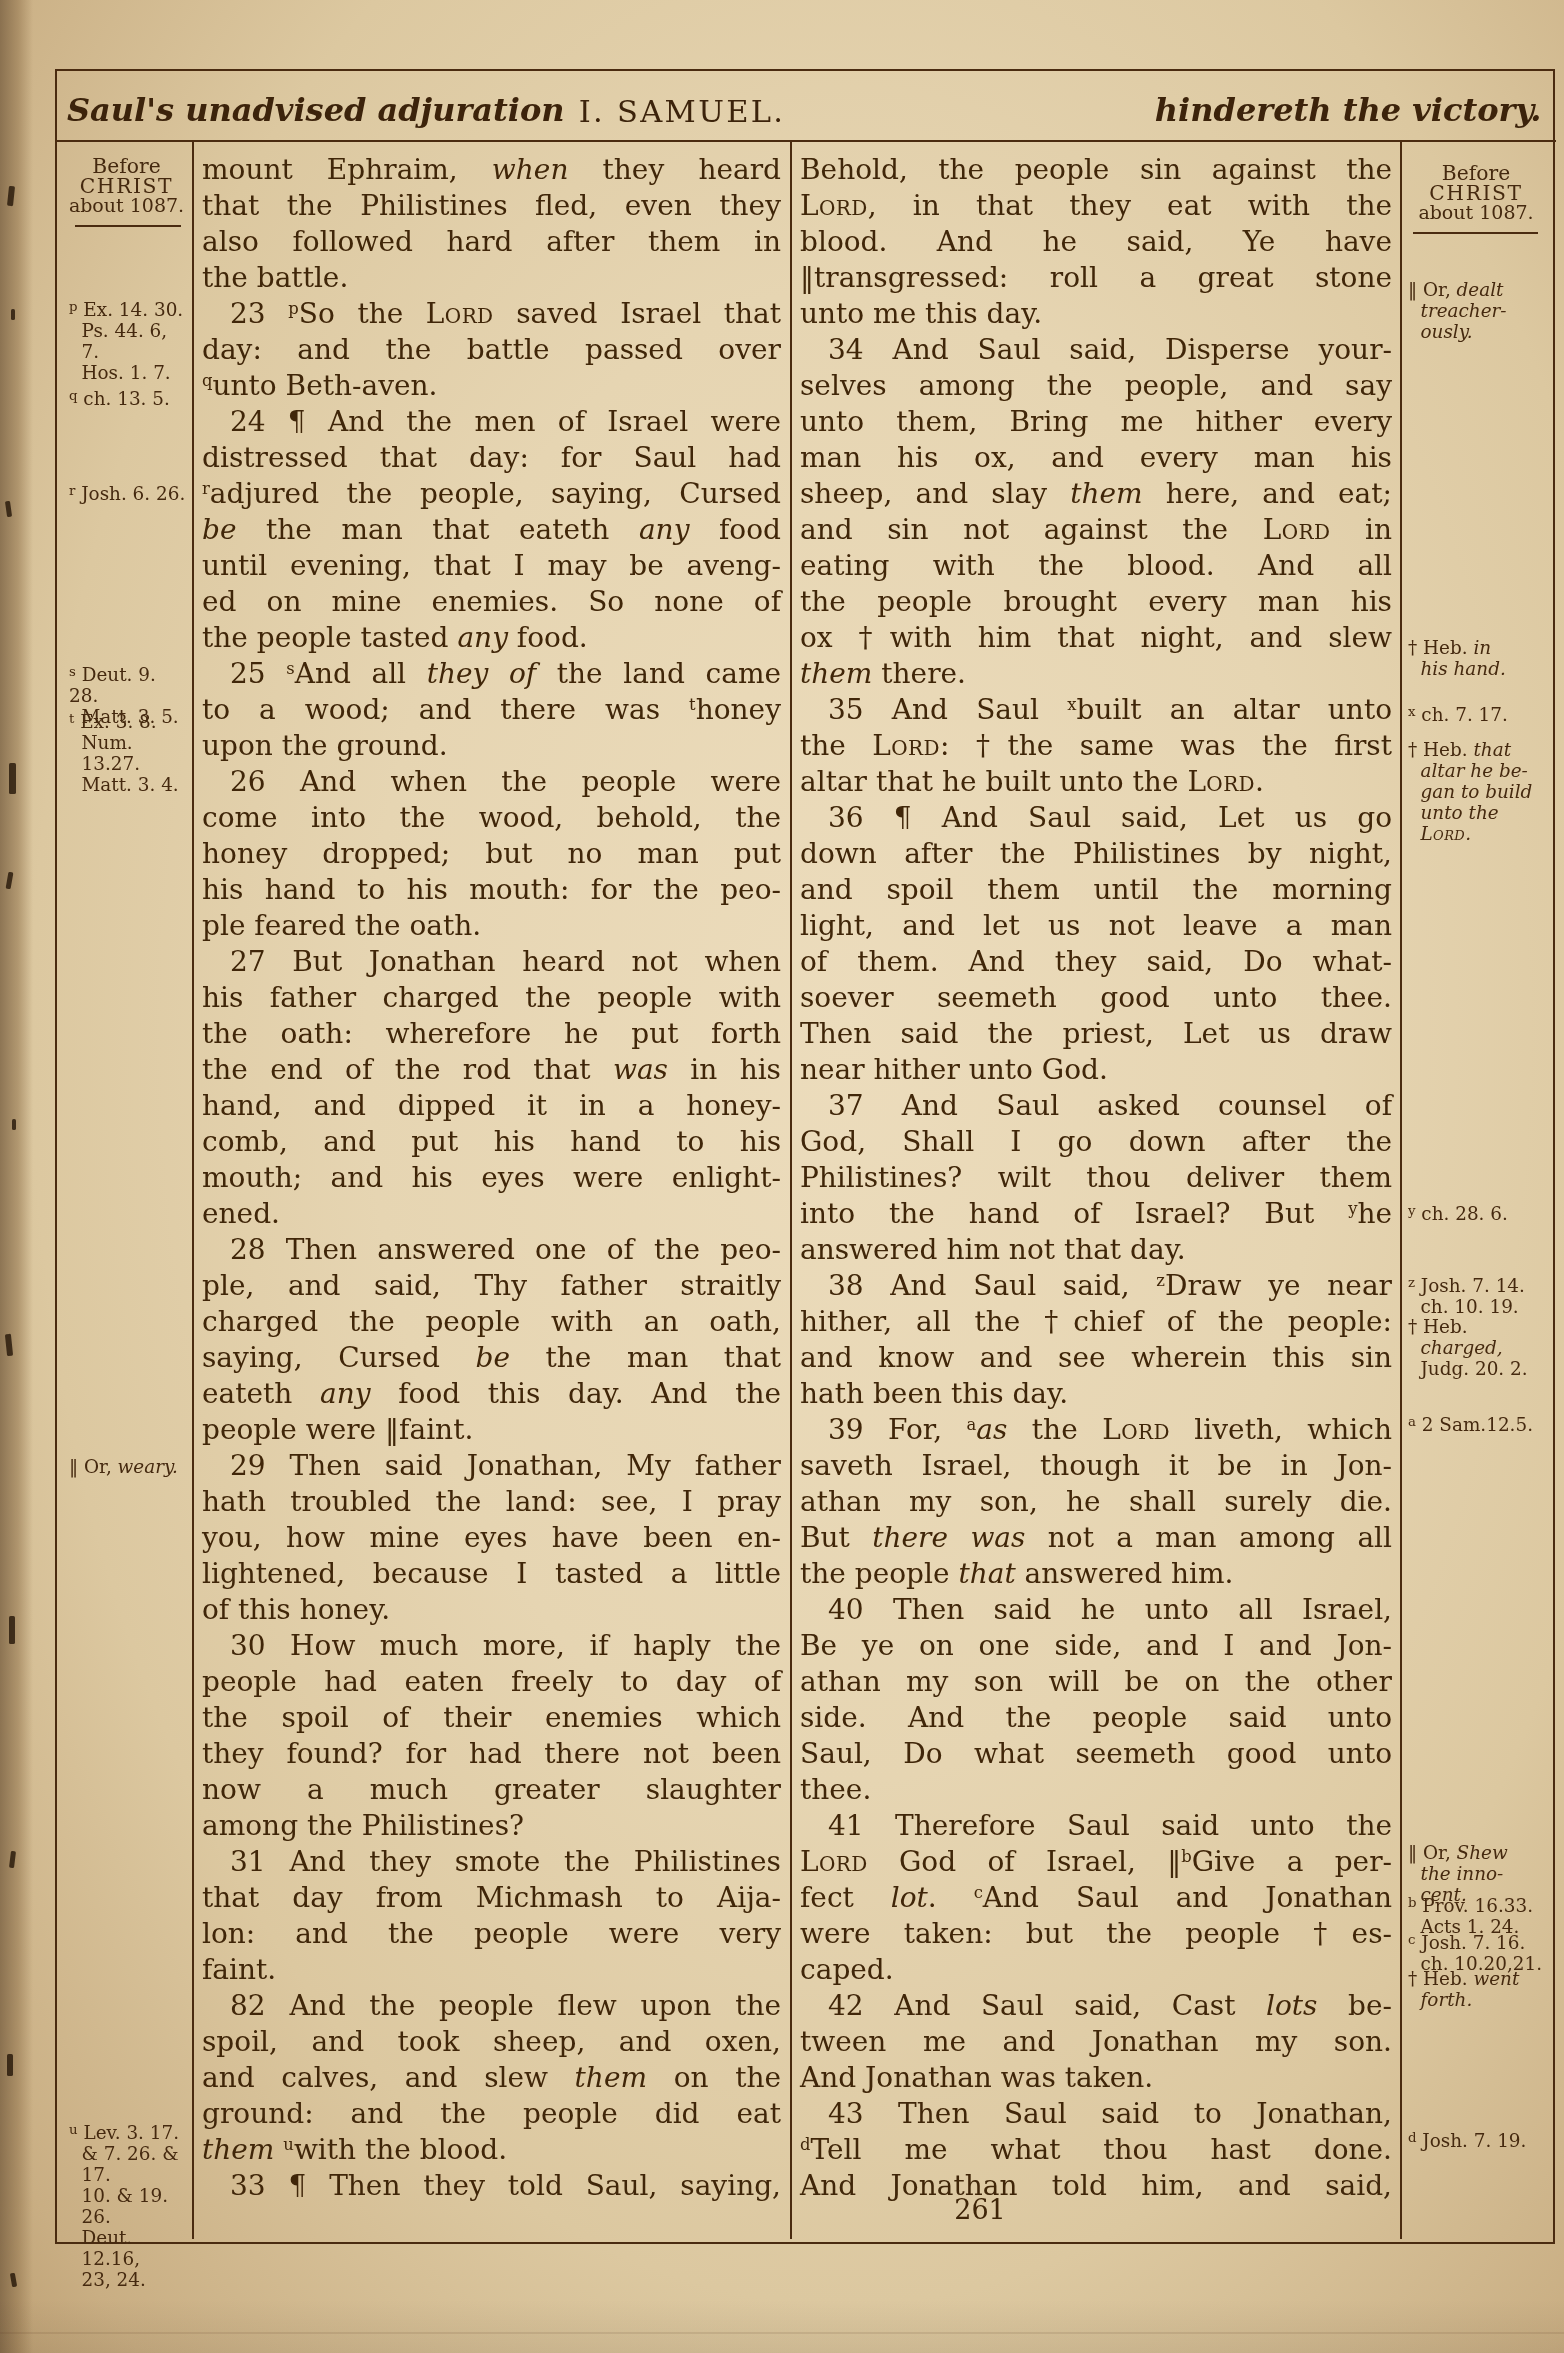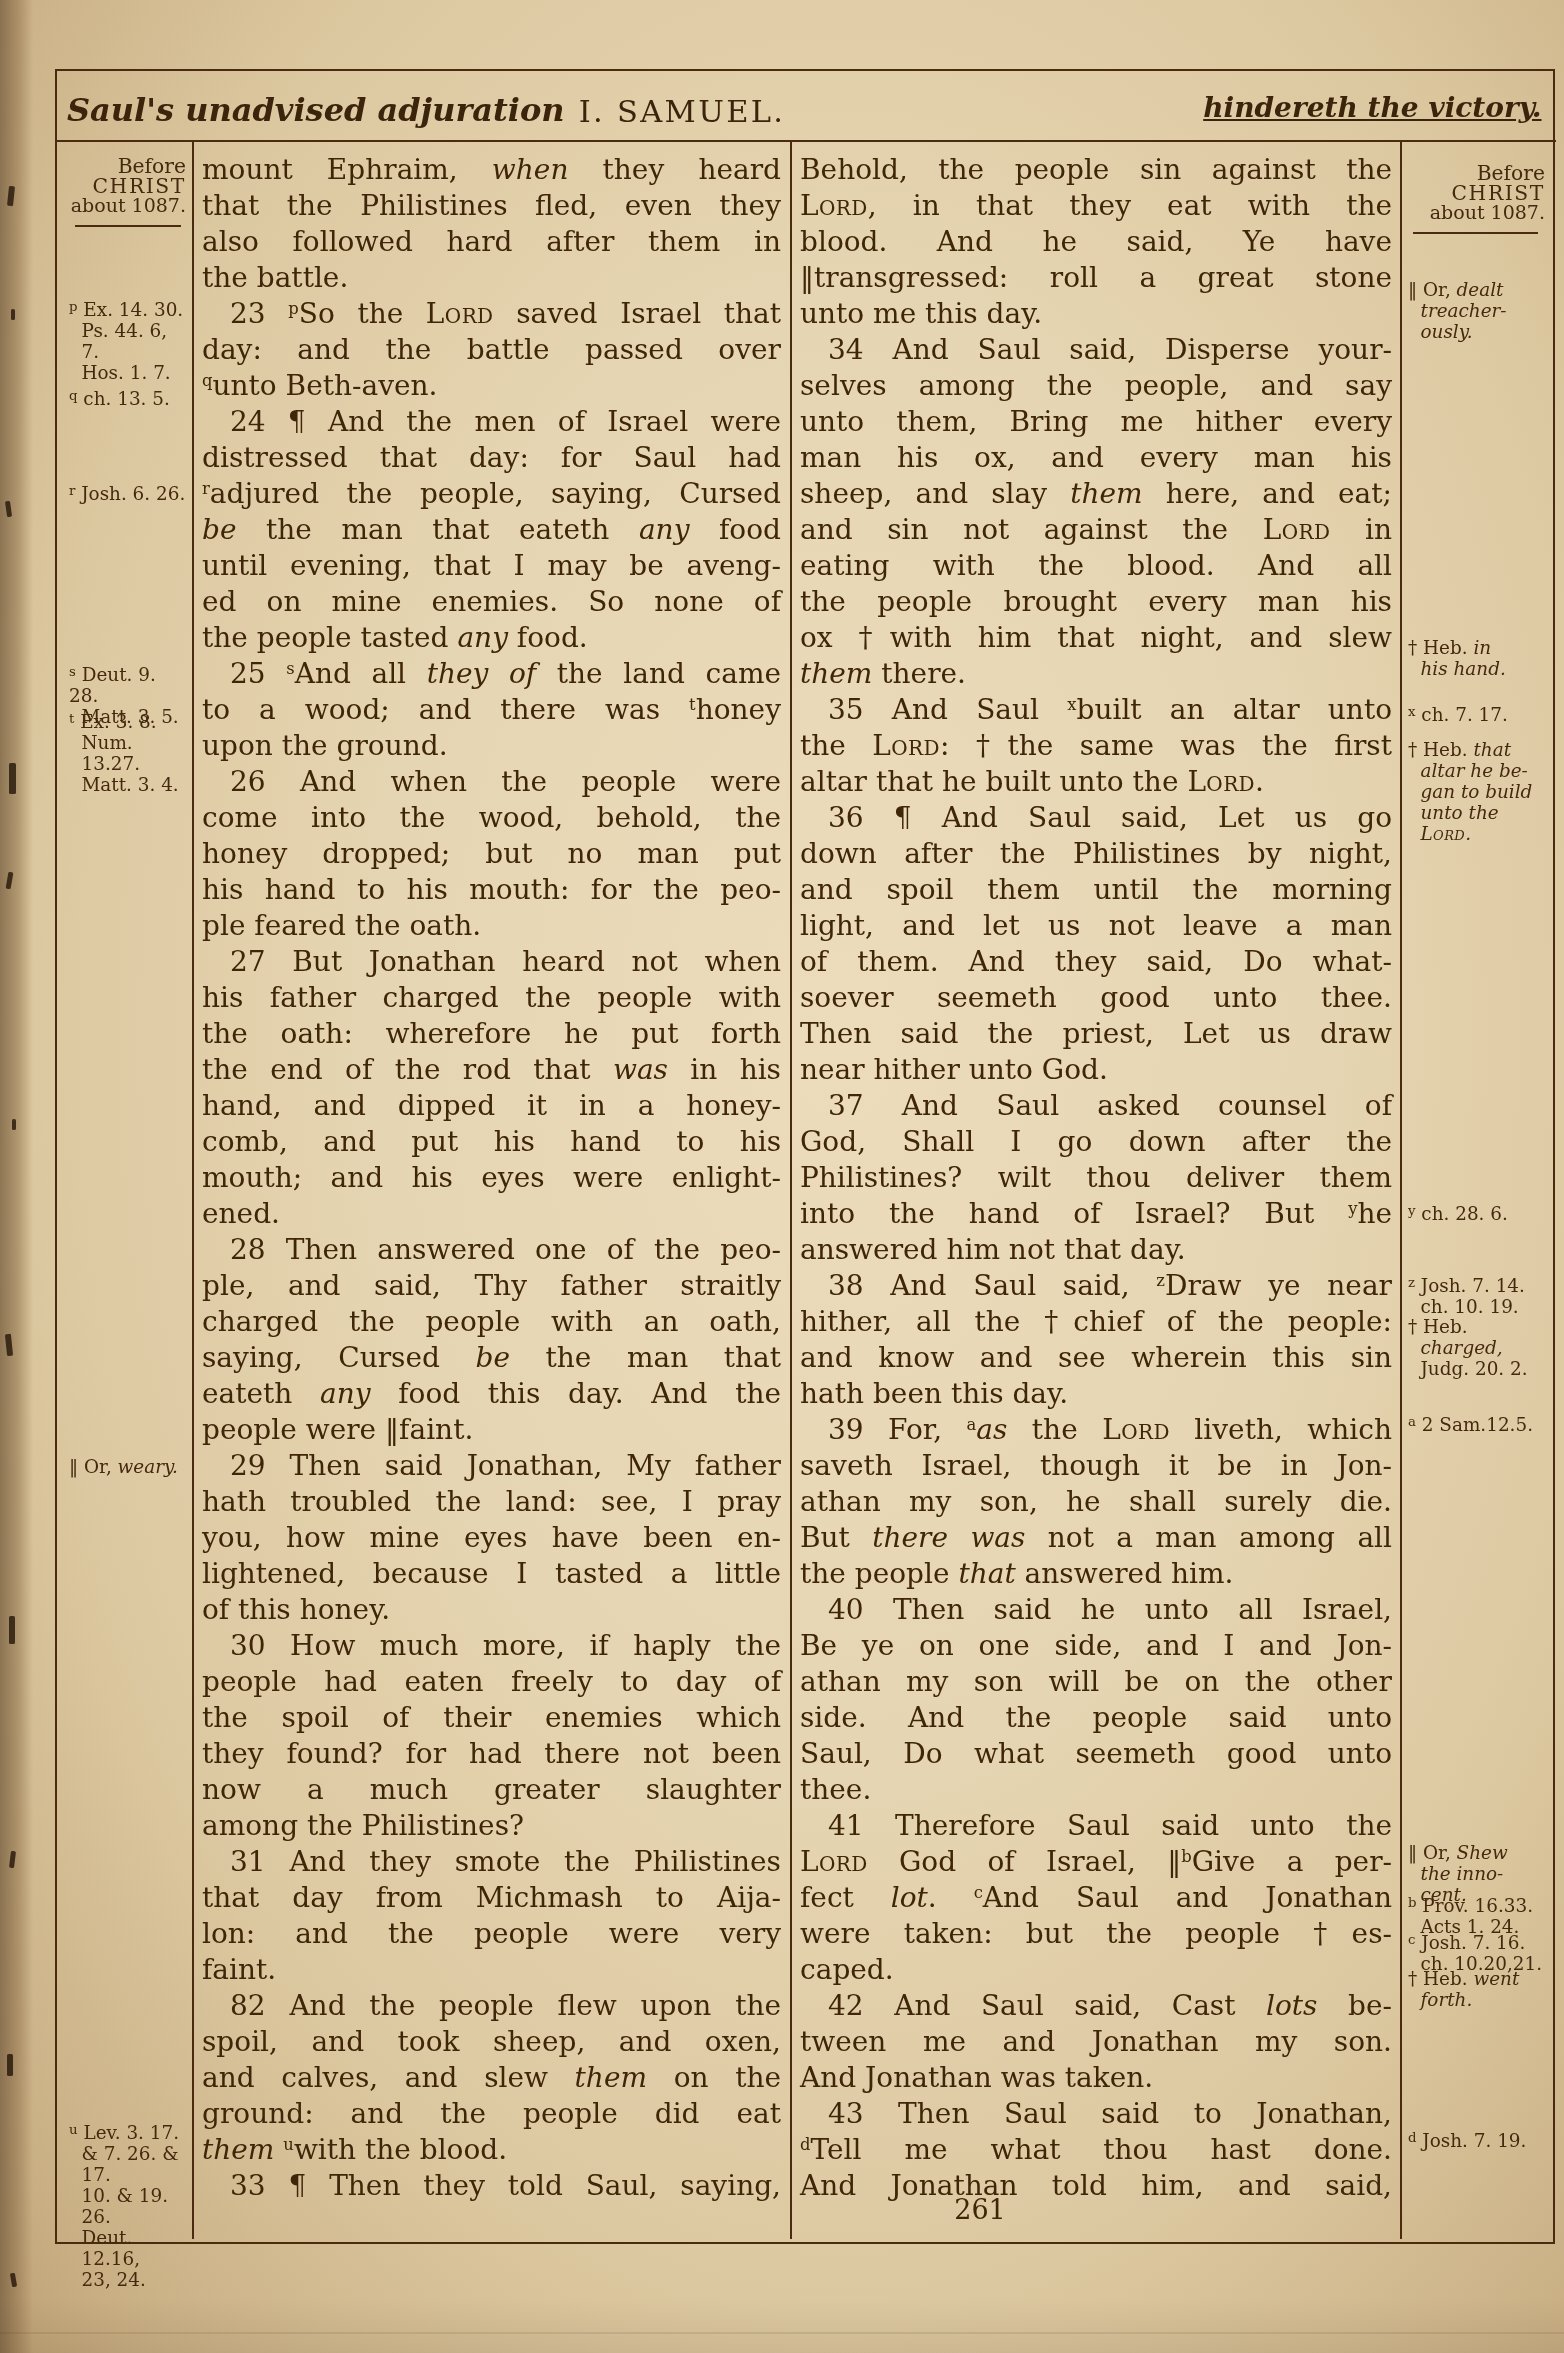--- a/index.html
+++ b/index.html
@@ -11,22 +11,22 @@
         background:linear-gradient(90deg,#7a6142cc,#96795299 55%,#b99d7400 100%);}
   .artifact{position:absolute;background:#241507;border-radius:1.6px;opacity:.8;}
   .frame{position:absolute;left:55px;top:69px;width:1496px;height:2171px;
         border:2.3px solid #4a2b10;}
   .hrule{position:absolute;left:55px;top:140px;width:1501px;height:2.3px;background:#4a2b10;}
   .vline{position:absolute;top:142px;height:2097px;width:2.3px;background:#4a2b10;}
   .v1{left:192px}.v2{left:790px}.v3{left:1400px}
   .rh{position:absolute;color:#3c230b;white-space:nowrap;}
   .rh-left{left:67px;top:91px;font-size:32px;font-style:italic;font-weight:bold;}
   .rh-center{left:682px;top:94px;transform:translateX(-50%);font-size:30.5px;letter-spacing:2.3px;}
-  .rh-right{right:23.5px;top:91px;font-size:28px;font-style:italic;font-weight:bold;text-decoration:underline;}
-  .bc{position:absolute;text-align:right;color:#45290f;font-size:20.3px;line-height:19.6px;}
+  .rh-right{right:23.5px;top:91px;font-size:32px;font-style:italic;font-weight:bold;}
+  .bc{position:absolute;text-align:center;color:#45290f;font-size:20.3px;line-height:19.6px;}
   .bc-left{left:67px;width:119px;top:157px;}
   .bc-right{left:1407px;width:138px;top:164px;}
   .bc .l2{letter-spacing:1.6px;}
   .bc .l3{font-size:19px;}
   .bcrule{position:absolute;height:1.6px;background:#4a2b10;}
   .bcrule-left{left:75px;width:106px;top:225px;}
   .bcrule-right{left:1413px;width:125px;top:232px;}
   .mcol{position:absolute;top:0;height:2354px;color:#45290f;}
   #mnotes-left{left:69px;width:121px;}
   #mnotes-right{left:1408px;width:142px;}

